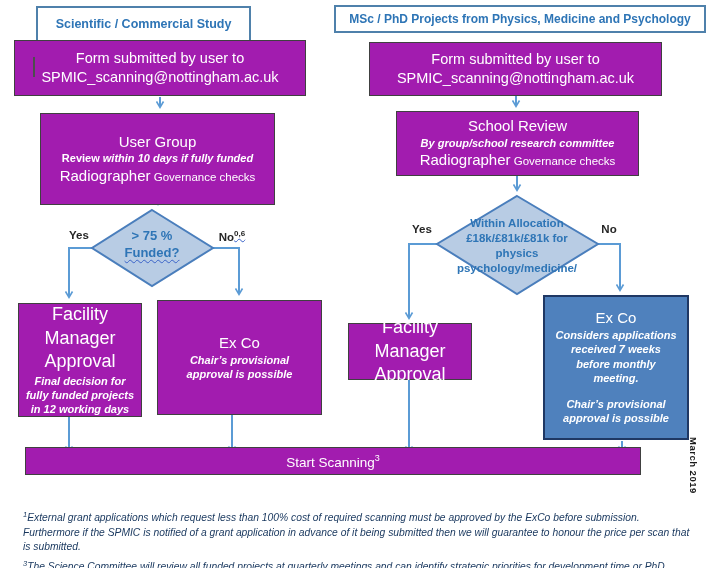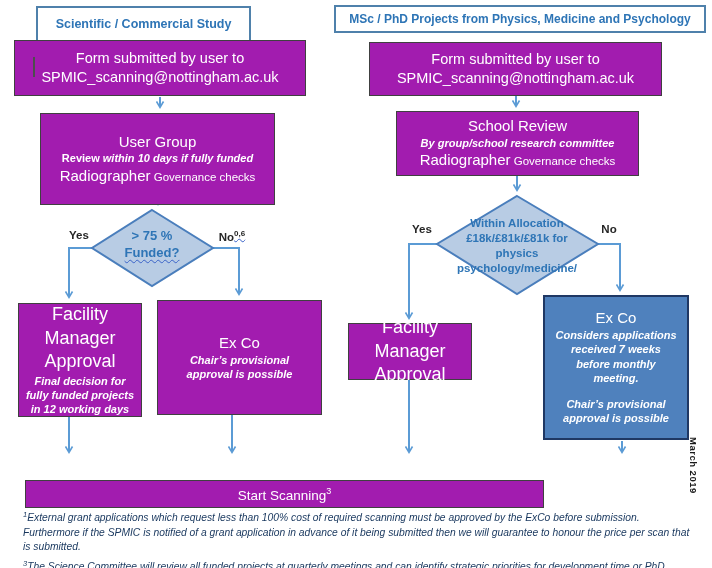--- a/index.html
+++ b/index.html
@@ -145,21 +145,21 @@
       <div>Approval</div>
     </div>
   </div>
 
   <div class="abs box dark" style="left:543px;top:295px;width:146px;height:145px;padding:6px 8px;">
     <div class="t-lg">Ex Co</div>
     <div class="t-sm it">Considers applications received 7 weeks before monthly meeting.</div>
     <div class="t-sm it" style="margin-top:12px;">Chair’s provisional approval is possible</div>
   </div>
 
-  <div id="startbar" class="abs box" style="left:25px;top:480px;width:519px;height:28px;font-size:13.5px;">
+  <div id="startbar" class="abs box" style="left:25px;top:447px;width:616px;height:28px;font-size:13.5px;">
     <div><span>Start Scanning</span><sup>3</sup></div>
   </div>
 
   <div class="abs vdate" style="left:688px;top:437px;">March 2019</div>
 
   <div class="abs footnotes" style="left:18px;top:505px;width:682px;">
     <p><sup>1</sup><span>External grant applications which request less than 100% cost of required scanning must be approved by the ExCo before submission. Furthermore if the SPMIC is notified of a grant application in advance of it being submitted then we will guarantee to honour the price per scan that is submitted.</span></p>
     <p><sup>3</sup><span>The Science Committee will review all funded projects at quarterly meetings and can identify strategic priorities for development time or PhD students.</span></p>
   </div>
 

